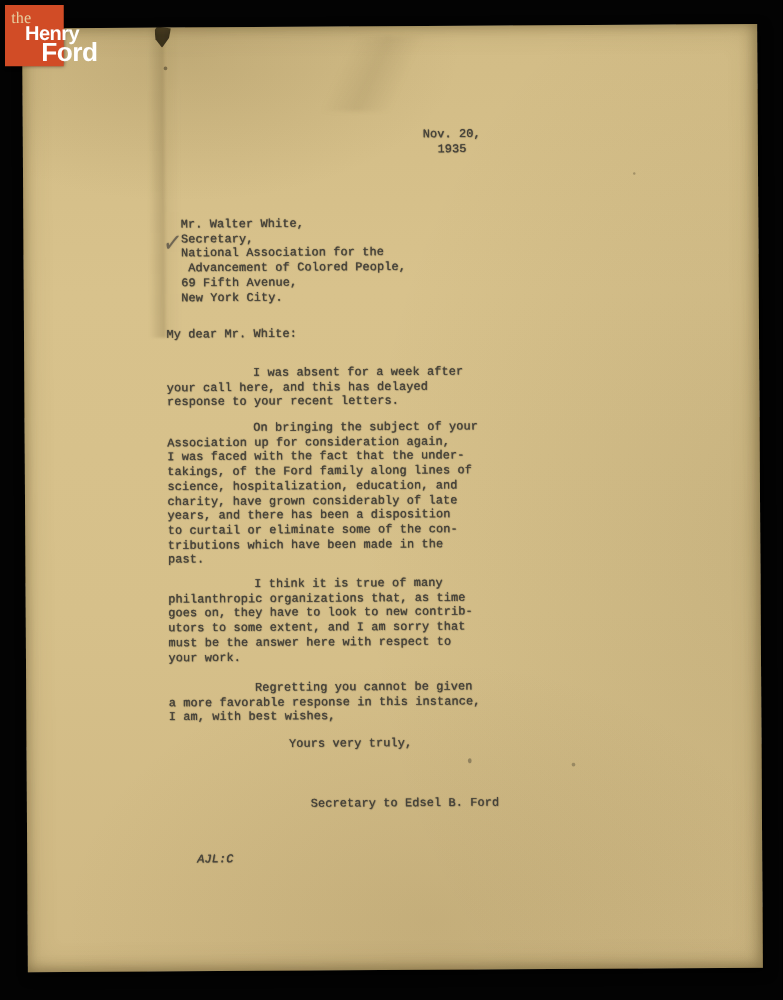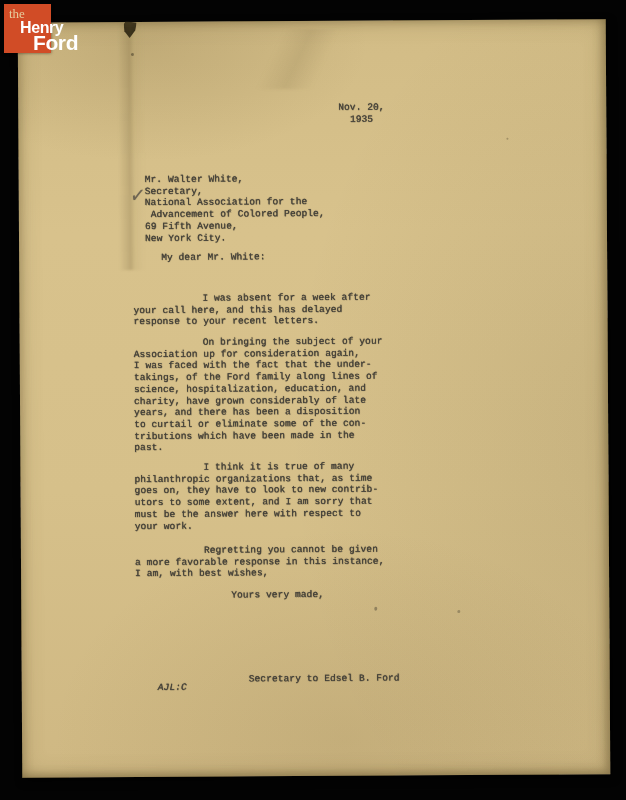--- a/index.html
+++ b/index.html
@@ -51,28 +51,28 @@
   .typed{
     position:absolute;
     font-family:"Liberation Mono","DejaVu Sans Mono",monospace;
     font-size:9.5px;line-height:11.7px;letter-spacing:0.1px;
     color:#45423a;
     text-shadow:0 0 0.9px rgba(70,64,52,0.95),0.4px 0.4px 0.6px rgba(70,64,52,0.45);
     white-space:pre;
   }
   .date{left:320px;top:81px;}
   .recipient{left:126px;top:152px;}
-  .salutation{left:114px;top:230px;margin-left:28px;}
+  .salutation{left:114px;top:240px;}
   .para{text-indent:69px;}
   .p1{left:114px;top:271px;}
   .p2{left:114px;top:315px;}
   .p3{left:114px;top:440px;}
   .p4{left:114px;top:523px;}
   .closing{left:210px;top:568px;}
-  .signature{left:194px;top:652px;padding-left:33px;}
+  .signature{left:194px;top:616px;padding-left:33px;}
   .initials{left:136px;top:660px;font-style:italic;}
   
   .pencil-check{
     position:absolute;left:112px;top:163px;
     font-family:"DejaVu Sans",sans-serif;font-size:17px;color:#5d564a;
     transform:rotate(8deg) scaleY(1.25);opacity:0.85;
     text-shadow:0 0 1px rgba(93,86,74,0.6);
   }
   
   .logo{
@@ -138,21 +138,21 @@
     <div class="typed para p3">I think it is true of many
 philanthropic organizations that, as time
 goes on, they have to look to new contrib-
 utors to some extent, and I am sorry that
 must be the answer here with respect to
 your work.</div>
     <div class="typed para p4">Regretting you cannot be given
 a more favorable response in this instance,
 I am, with best wishes,</div>
 
-    <div class="typed closing">Yours very made,</div>
+    <div class="typed closing">Yours very truly,</div>
     <div class="typed signature">Secretary to Edsel B. Ford</div>
     <div class="typed initials">AJL:C</div>
   </div>
 
   <div class="logo">
     <span class="logo-the">the</span>
     <span class="logo-henry">Henry</span>
     <span class="logo-ford">Ford</span>
   </div>
 

